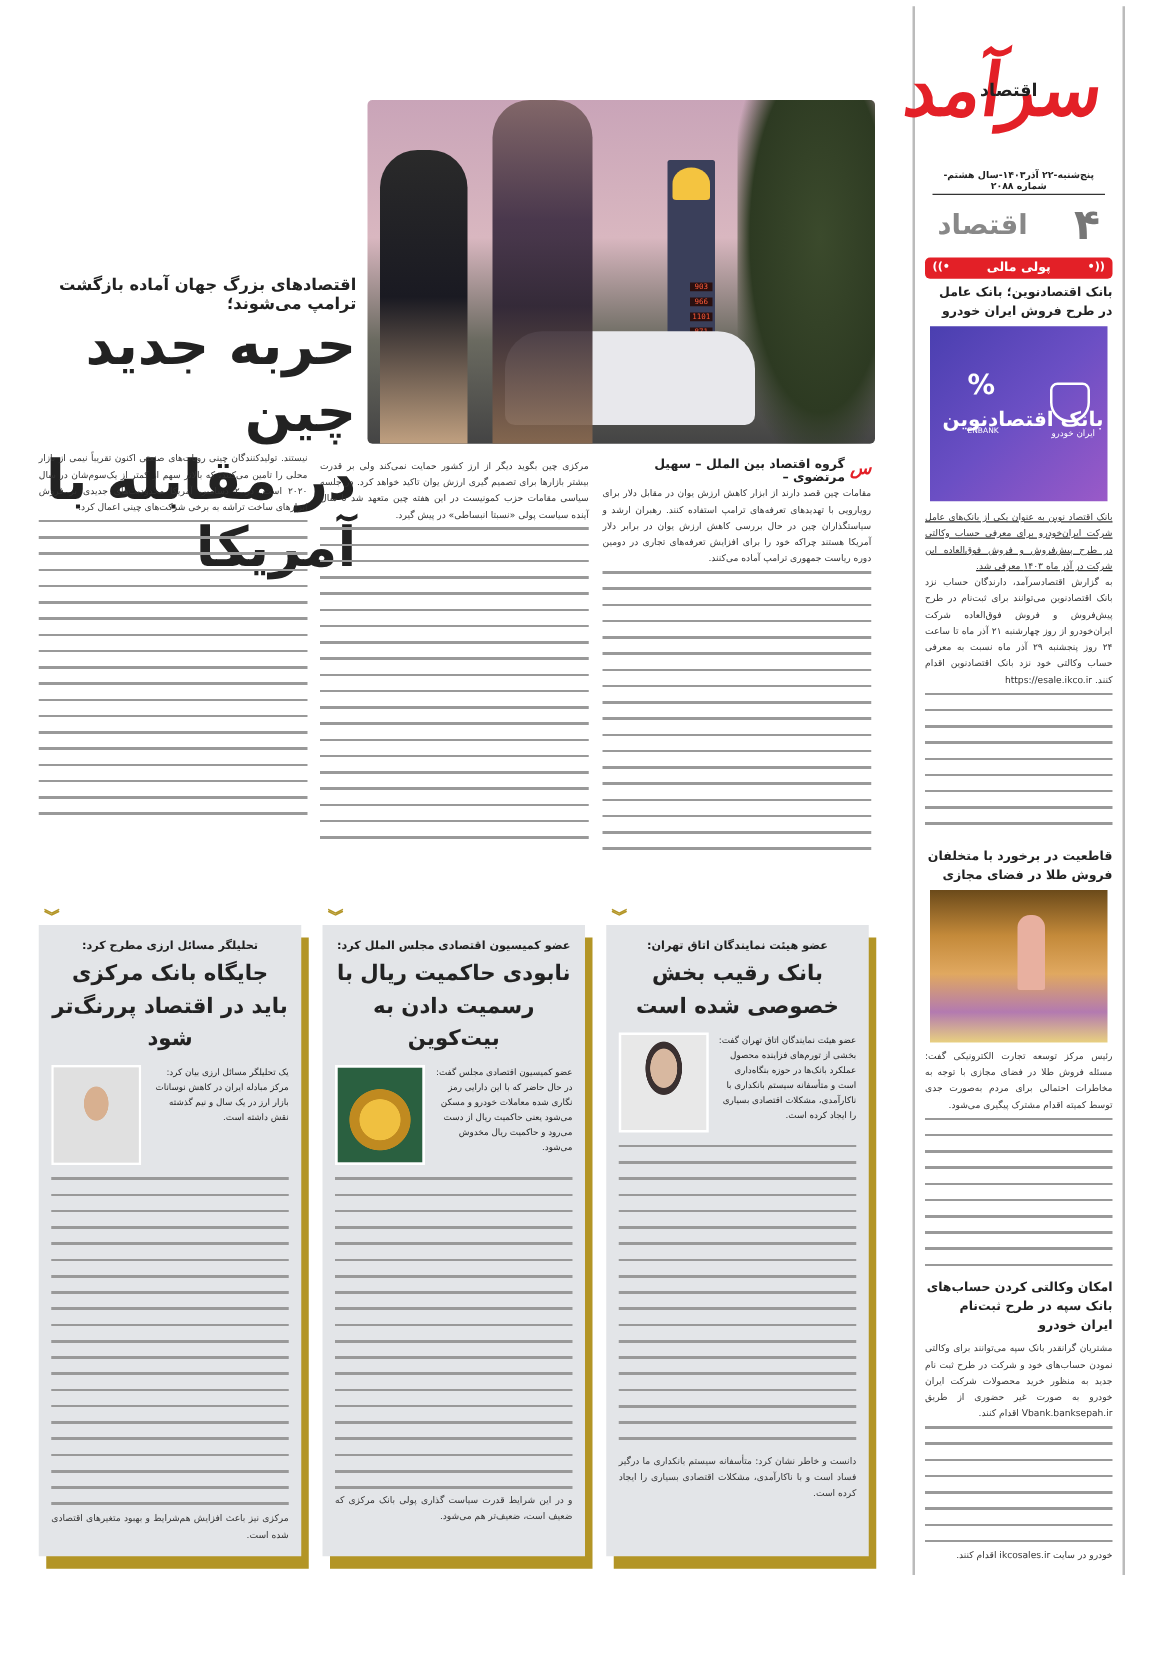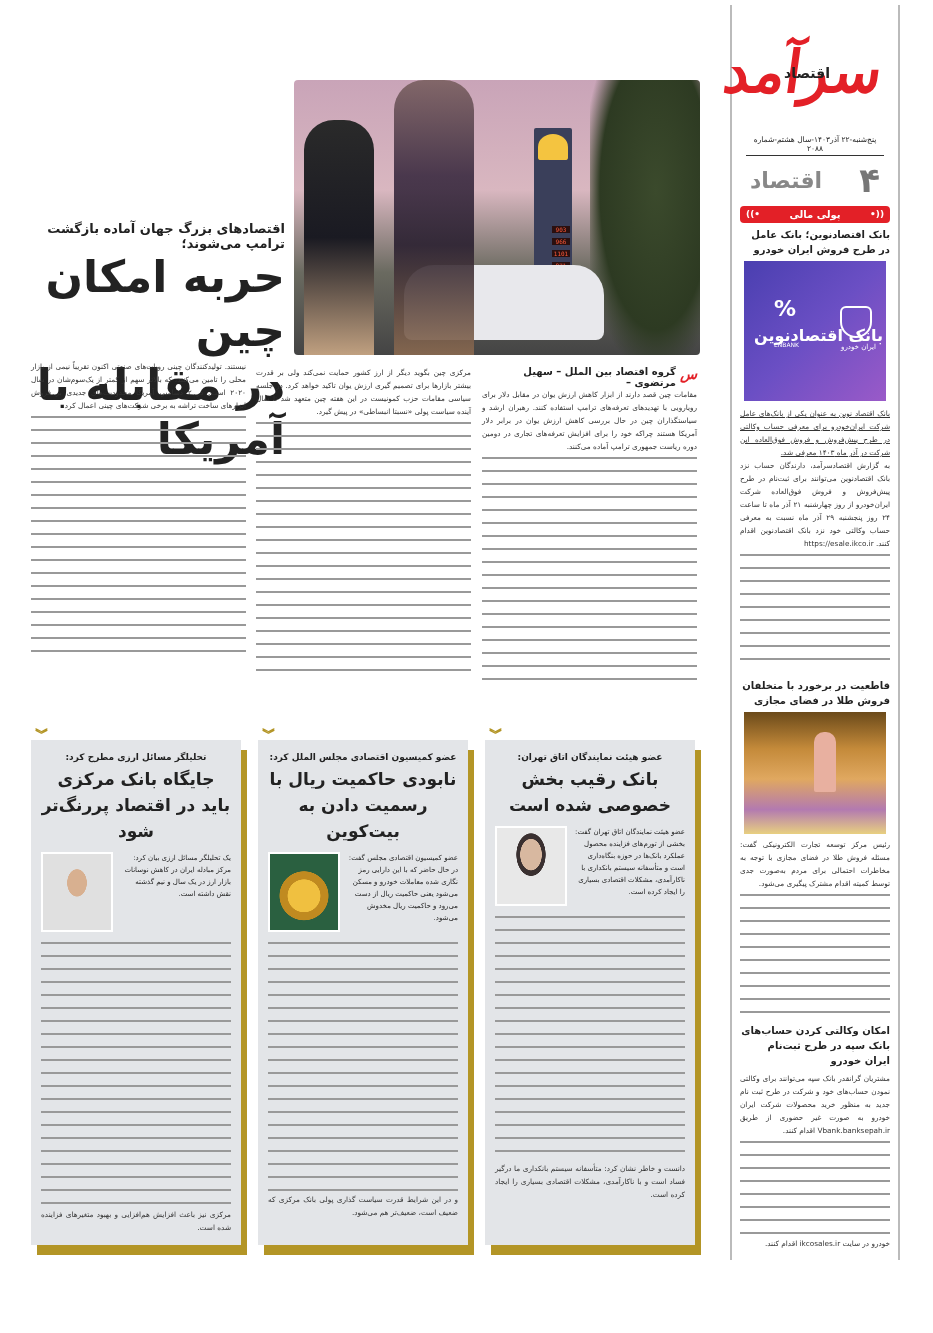--- a/index.html
+++ b/index.html
@@ -4,21 +4,21 @@
 <style>
   * { box-sizing: border-box; margin: 0; padding: 0; }
   body { width: 933px; height: 1333px; background: #ffffff; font-family: "DejaVu Sans", sans-serif; position: relative; overflow: hidden; direction: rtl; color: #222; }
   .page { position: absolute; left: 0; top: 0; width: 933px; height: 1333px; }
 
   
   .sidebar { position: absolute; left: 730px; top: 5px; width: 170px; height: 1255px; border-left: 2px solid #bbb; border-right: 2px solid #bbb; padding: 0 8px; }
   .masthead { height: 130px; position: relative; }
   .masthead-logo { position: absolute; right: 8px; top: 38px; font-family: "DejaVu Serif", serif; font-weight: bold; font-size: 58px; color: #e32027; line-height: 1; letter-spacing: -4px; transform: skewX(-8deg); }
   .masthead-sub { position: absolute; right: 60px; top: 60px; font-size: 14px; font-weight: bold; color: #222; }
-  .dateline { font-size: 7.5px; text-align: center; border-bottom: 1px solid #333; padding-bottom: 2px; margin: 0 6px; font-weight: normal; }
+  .dateline { font-size: 7.5px; text-align: center; border-bottom: 1px solid #333; padding-bottom: 2px; margin: 0 6px; font-weight: bold; }
   .section-row { display: flex; justify-content: space-between; align-items: center; padding: 4px 10px; }
   .page-num { font-size: 34px; font-weight: bold; color: #777; }
   .section-name { font-size: 22px; font-weight: bold; color: #888; }
   .label-bar { background: #e32027; color: #fff; font-size: 10px; font-weight: bold; text-align: center; border-radius: 4px; padding: 3px 0; margin: 2px 0 4px; display: flex; justify-content: space-between; padding: 3px 6px; }
   .label-bar .sig { font-size: 9px; }
   .side-title { font-size: 10px; font-weight: bold; text-align: right; line-height: 1.5; margin-bottom: 4px; }
   .ad-box { width: 142px; height: 140px; margin: 4px auto; background: linear-gradient(135deg, #4a3fb0 0%, #6b4fc4 50%, #9a5ac8 100%); position: relative; color: #fff; }
   .ad-box .bank { position: absolute; left: 10px; top: 65px; font-size: 16px; font-weight: bold; }
   .ad-box .bank-sub { position: absolute; left: 30px; top: 80px; font-size: 6px; }
   .ad-box .pct { position: absolute; left: 30px; top: 35px; font-size: 22px; font-weight: bold; }
@@ -114,21 +114,21 @@
       <div class="price" style="top:122px;">1101</div>
       <div class="price" style="top:134px;">871</div>
     </div>
     <div class="car"></div>
     <div class="runner"></div>
     <div class="rider"></div>
   </div>
 
   <div class="kicker">اقتصادهای بزرگ جهان آماده بازگشت ترامپ می‌شوند؛</div>
   <div class="headline">
-    <div>حربه امکان چین</div>
+    <div>حربه جدید چین</div>
     <div>در مقابله با آمریکا</div>
   </div>
 
   <div class="col" style="left:482px; width:215px;">
     <div class="byline-row">
       <span class="brand-mark">س</span>
       <span class="byline">گروه اقتصاد بین الملل – سهیل مرتضوی –</span>
     </div>
     <p class="body-text">مقامات چین قصد دارند از ابزار کاهش ارزش یوان در مقابل دلار برای رویارویی با تهدیدهای تعرفه‌های ترامپ استفاده کنند. رهبران ارشد و سیاستگذاران چین در حال بررسی کاهش ارزش یوان در برابر دلار آمریکا هستند چراکه خود را برای افزایش تعرفه‌های تجاری در دومین دوره ریاست جمهوری ترامپ آماده می‌کنند.</p>
     <div class="body-text fill" style="height:235px;">.</div>
@@ -176,17 +176,17 @@
     <div class="box-shadow"></div>
     <div class="box-chev">︾</div>
     <div class="box-inner">
       <div class="box-kicker">تحلیلگر مسائل ارزی مطرح کرد:</div>
       <div class="box-title">جایگاه بانک مرکزی باید در اقتصاد پررنگ‌تر شود</div>
       <div class="box-content">
         <div class="box-lede">یک تحلیلگر مسائل ارزی بیان کرد: مرکز مبادله ایران در کاهش نوسانات بازار ارز در یک سال و نیم گذشته نقش داشته است.</div>
         <div class="box-photo p-man2"></div>
       </div>
       <div class="body-text fill" style="height:270px; margin-top:6px;">.</div>
-      <p class="body-text">مرکزی نیز باعث افزایش هم‌افزایی و بهبود متغیرهای فزاینده شده است.</p>
+      <p class="body-text">مرکزی نیز باعث افزایش هم‌شرایط و بهبود متغیرهای اقتصادی شده است.</p>
     </div>
   </div>
 
 </div>
 
 </body></html>

